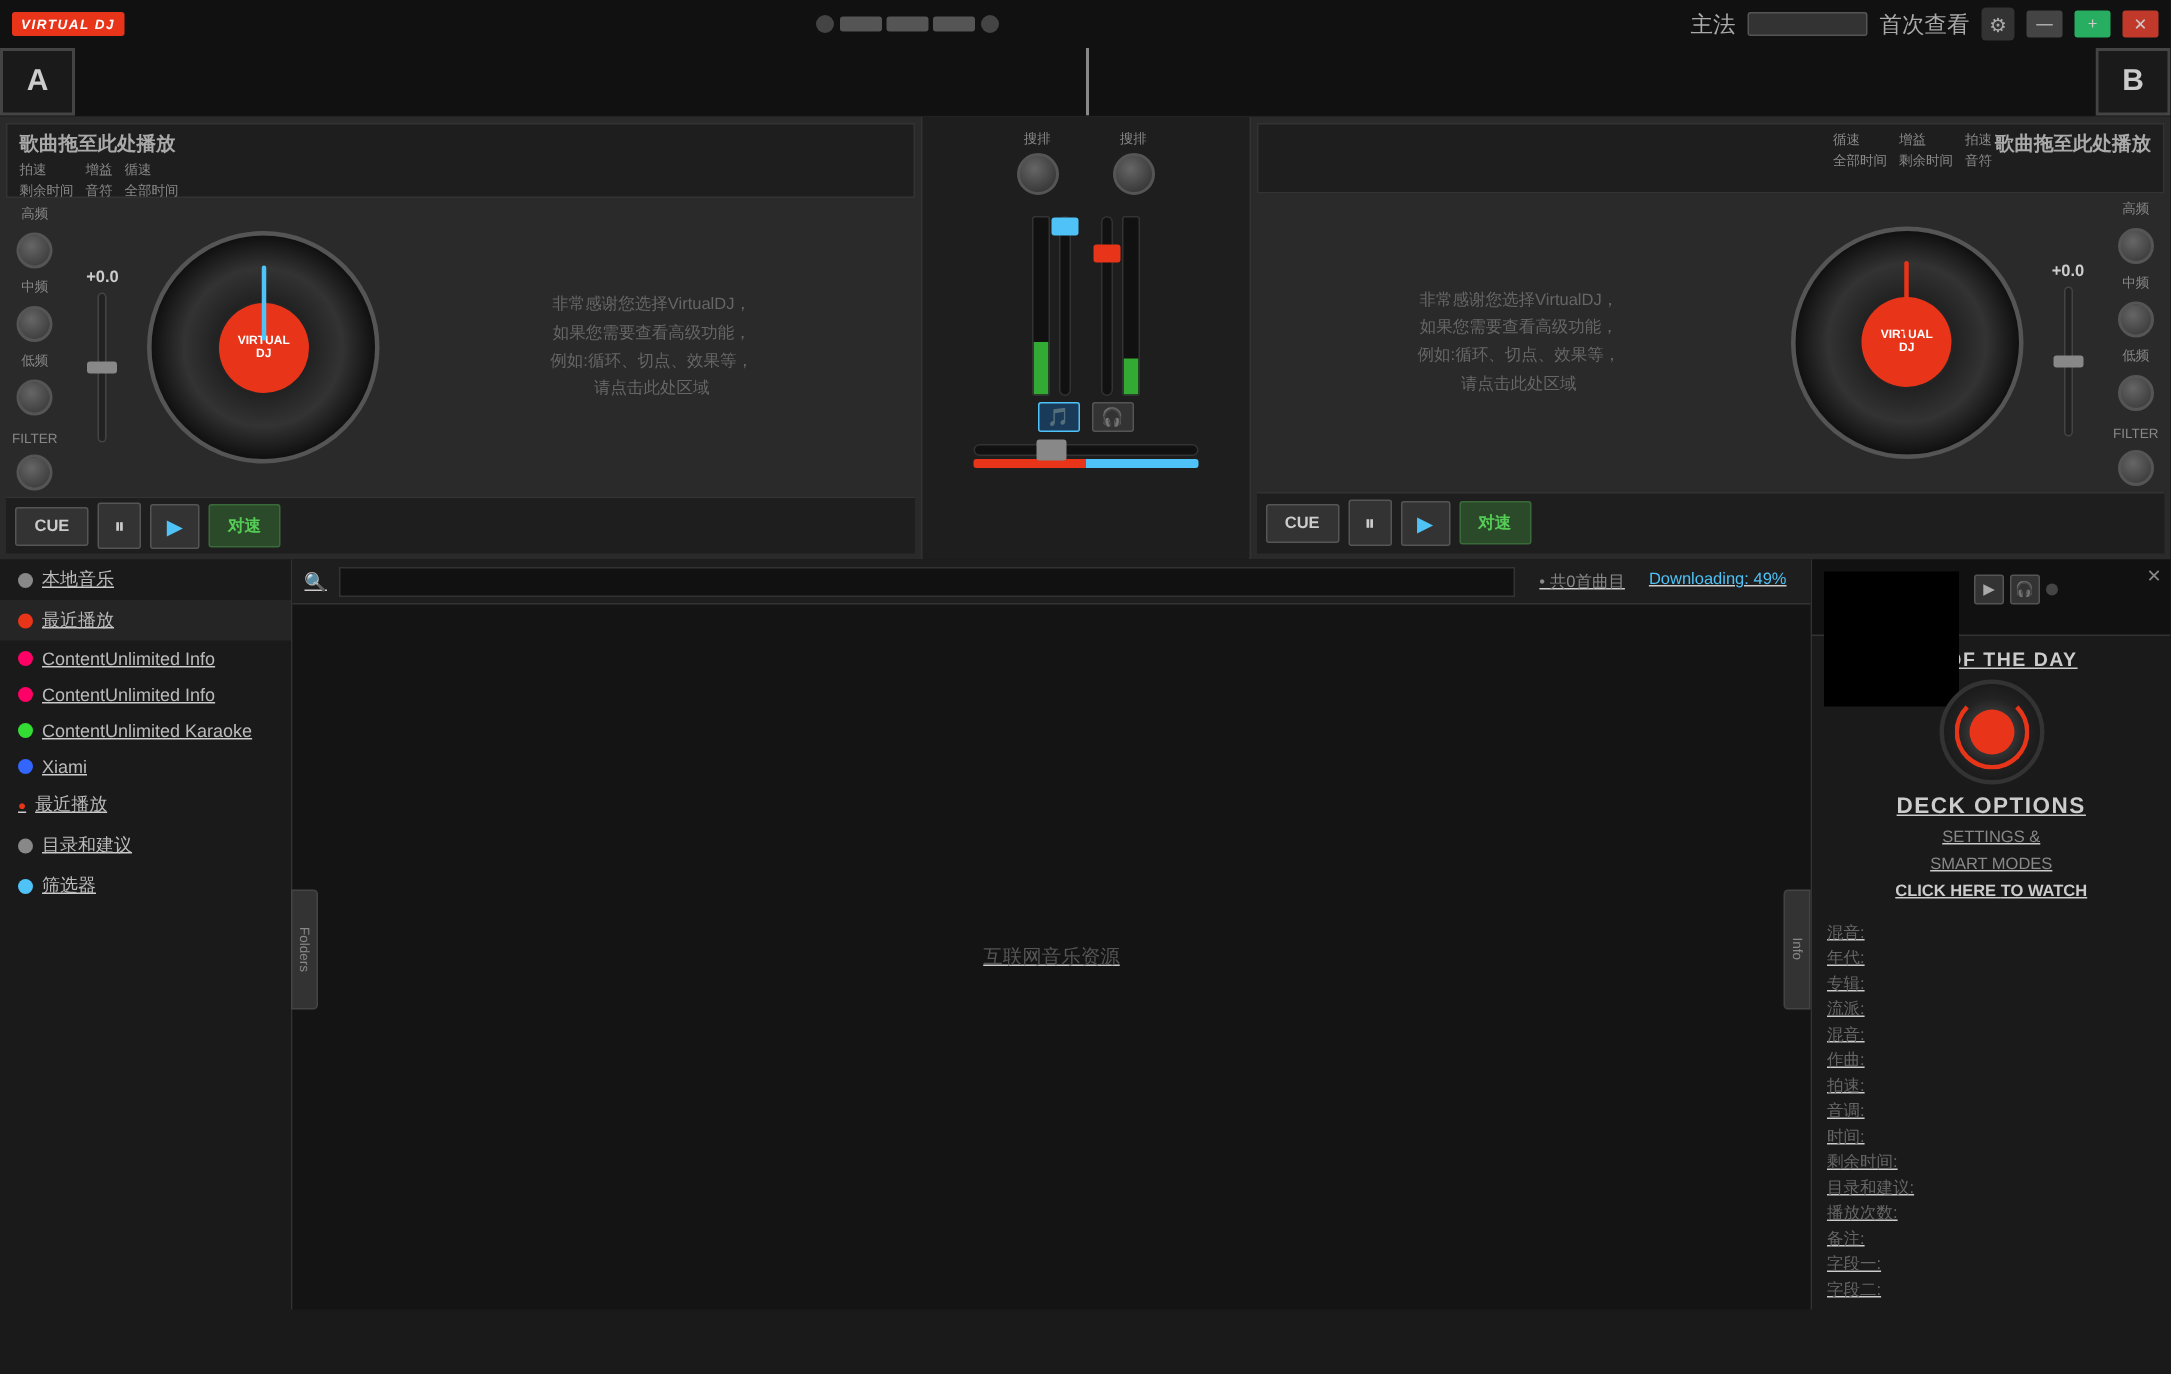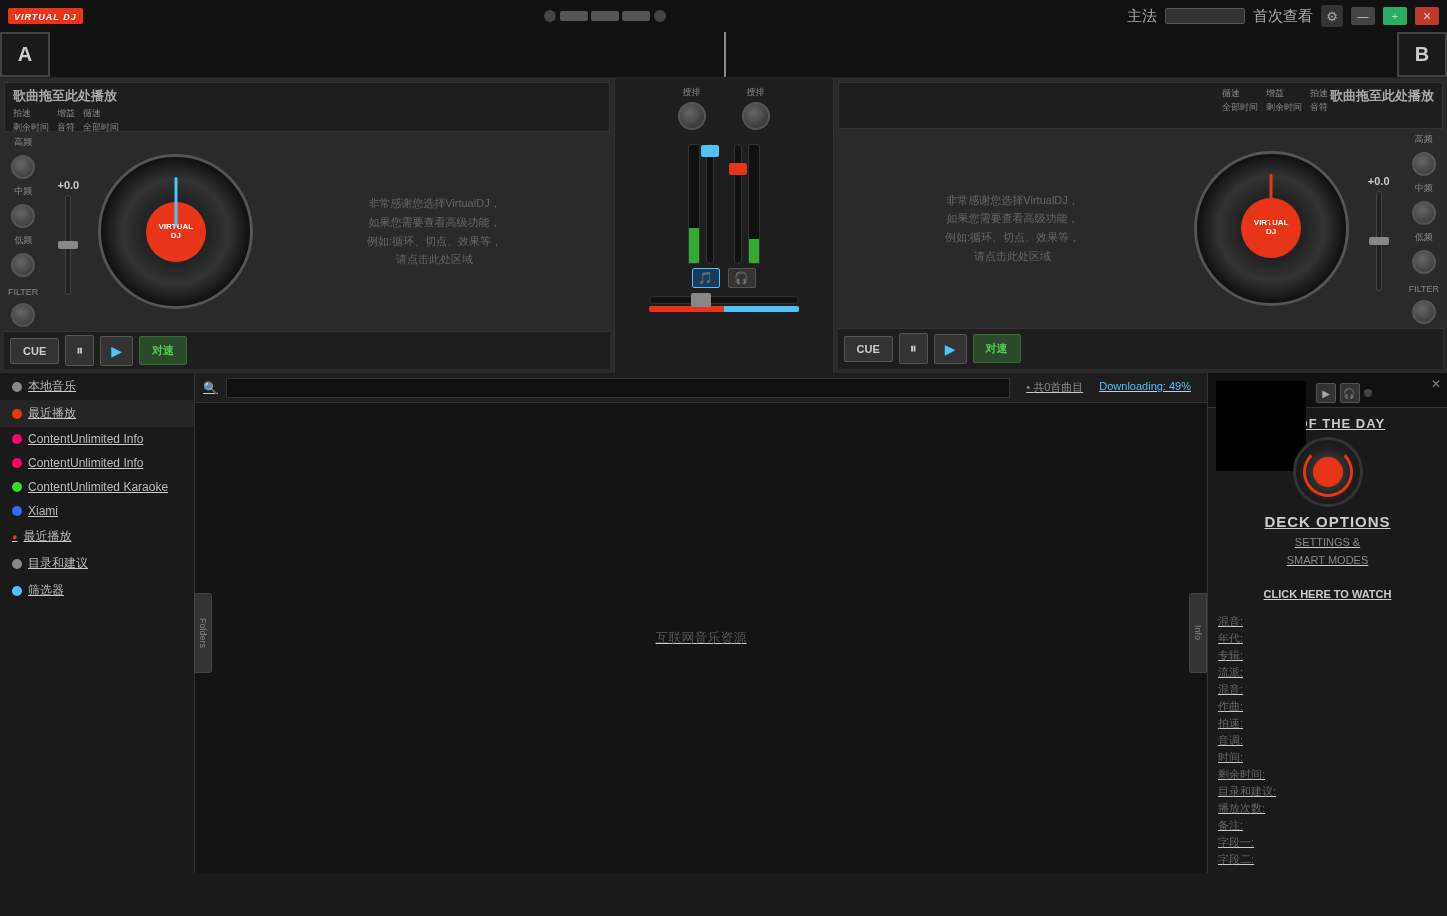--- a/index.html
+++ b/index.html
@@ -684,21 +684,20 @@
     }
     .tip-desc {
       font-size: 11px;
       color: #888;
       text-align: center;
     }
     .tip-watch {
       font-size: 11px;
       color: #888;
       text-align: center;
-      margin-top: 16px;
     }
     .tip-watch span { color: #ccc; font-weight: bold; }
 
     
     #info-fields {
       padding: 6px 10px;
       font-size: 11px;
       color: #777;
       display: flex;
       flex-direction: column;

